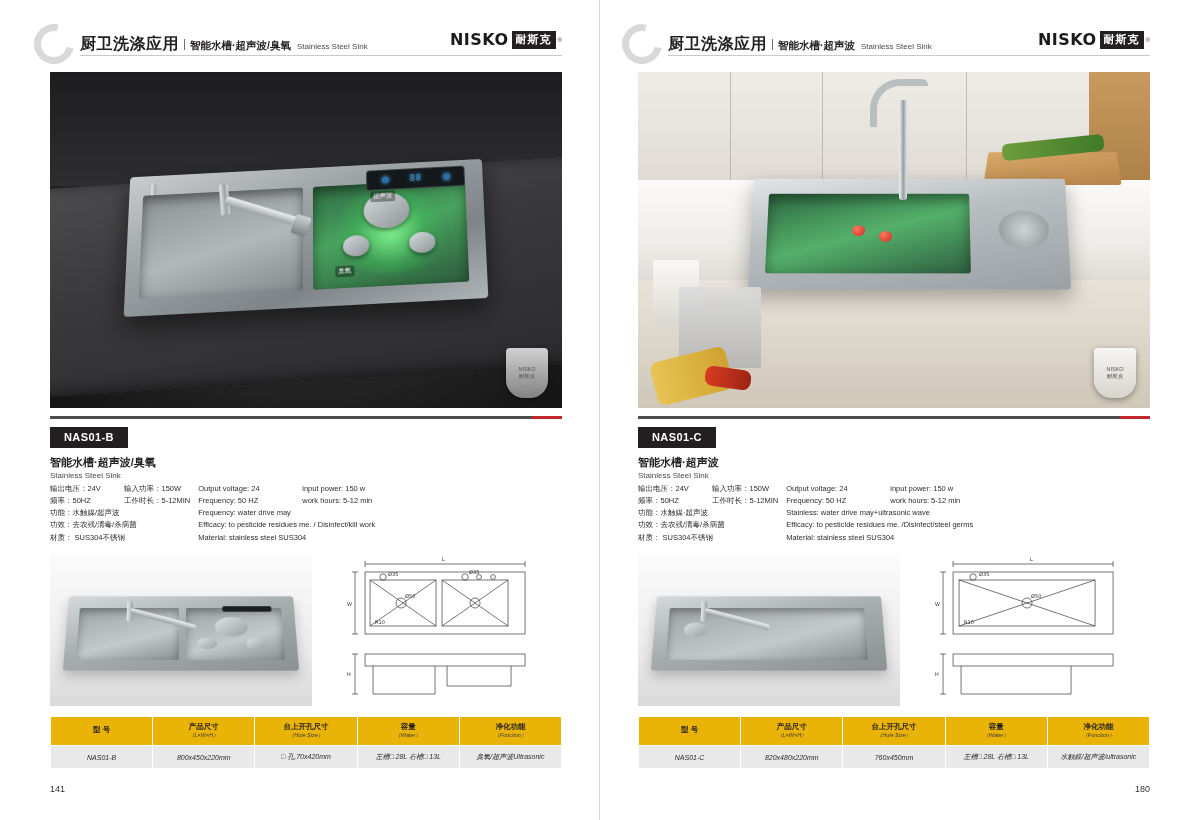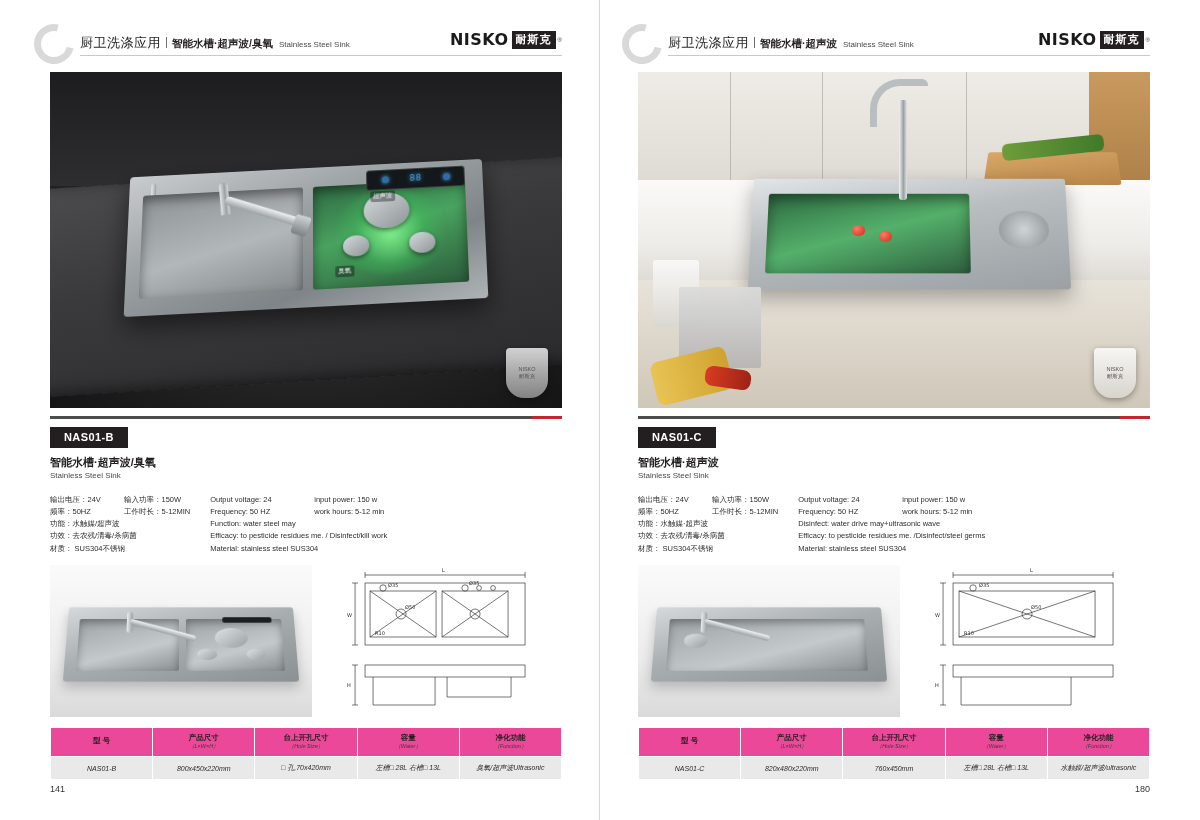--- a/index.html
+++ b/index.html
@@ -56,22 +56,22 @@
   }
   .hdr-text {
     position: absolute;
     left: 30px;
     top: 12px;
     display: flex;
     align-items: baseline;
     white-space: nowrap;
   }
   .hdr-cn-1 {
-    font-size: 13px;
-    font-weight: normal;
+    font-size: 16px;
+    font-weight: bold;
     letter-spacing: .5px;
     color: #231f20;
   }
   .hdr-bar {
     display: inline-block;
     width: 1px;
     height: 11px;
     background: #6f6f6f;
     margin: 0 5px;
     position: relative;
@@ -437,22 +437,22 @@
     font-weight: bold;
     color: #231f20;
   }
   .prod-title-en {
     font-size: 8px;
     color: #4a4a4a;
     margin-top: 1px;
   }
   .spec-wrap {
     display: flex;
-    margin-top: 14px;
-    gap: 20px;
+    margin-top: 3px;
+    gap: 8px;
   }
   .spec-col {
     font-size: 7.5px;
     line-height: 1.62;
     color: #2e2e2e;
     white-space: nowrap;
   }
   .spec-cn-row { display: flex; }
   .spec-cn-row span:first-child { min-width: 74px; display: inline-block; }
   .spec-col-en { font-size: 7.5px; line-height: 1.62; color: #2e2e2e; }
@@ -522,21 +522,21 @@
   .tech svg { display: block; width: 100%; height: 100%; }
 
   
   .spec-table {
     width: 100%;
     border-collapse: collapse;
     margin-top: 10px;
     table-layout: fixed;
   }
   .spec-table th {
-    background: #ec4899;
+    background: #eab308;
     border: 1px solid #ffffff;
     color: #231f20;
     font-size: 7.5px;
     font-weight: bold;
     padding: 5px 2px 6px 2px;
     line-height: 1.35;
   }
   .spec-table th .sub {
     display: block;
     font-size: 5.5px;
@@ -653,21 +653,21 @@
       <div class="spec-col-en">
         <div class="spec-en-row">
           <span>Output voltage: 24</span>
           <span>input power: 150 w</span>
         </div>
         <div class="spec-en-row">
           <span>Frequency: 50 HZ</span>
           <span>work hours: 5-12 min</span>
         </div>
         <div class="spec-en-row">
-          <span>Function: water steel may</span>
+          <span>Frequency: water drive may</span>
         </div>
         <div class="spec-en-row">
           <span>Efficacy: to pesticide residues me. / Disinfect/kill work</span>
         </div>
         <div class="spec-en-row">
           <span>Material: stainless steel SUS304</span>
         </div>
       </div>
     </div>
 
@@ -858,21 +858,21 @@
       <div class="spec-col-en">
         <div class="spec-en-row">
           <span>Output voltage: 24</span>
           <span>input power: 150 w</span>
         </div>
         <div class="spec-en-row">
           <span>Frequency: 50 HZ</span>
           <span>work hours: 5-12 min</span>
         </div>
         <div class="spec-en-row">
-          <span>Disinfect: water drive may+ultrasonic wave</span>
+          <span>Stainless: water drive may+ultrasonic wave</span>
         </div>
         <div class="spec-en-row">
           <span>Efficacy: to pesticide residues me. /Disinfect/steel germs</span>
         </div>
         <div class="spec-en-row">
           <span>Material: stainless steel SUS304</span>
         </div>
       </div>
     </div>
 

